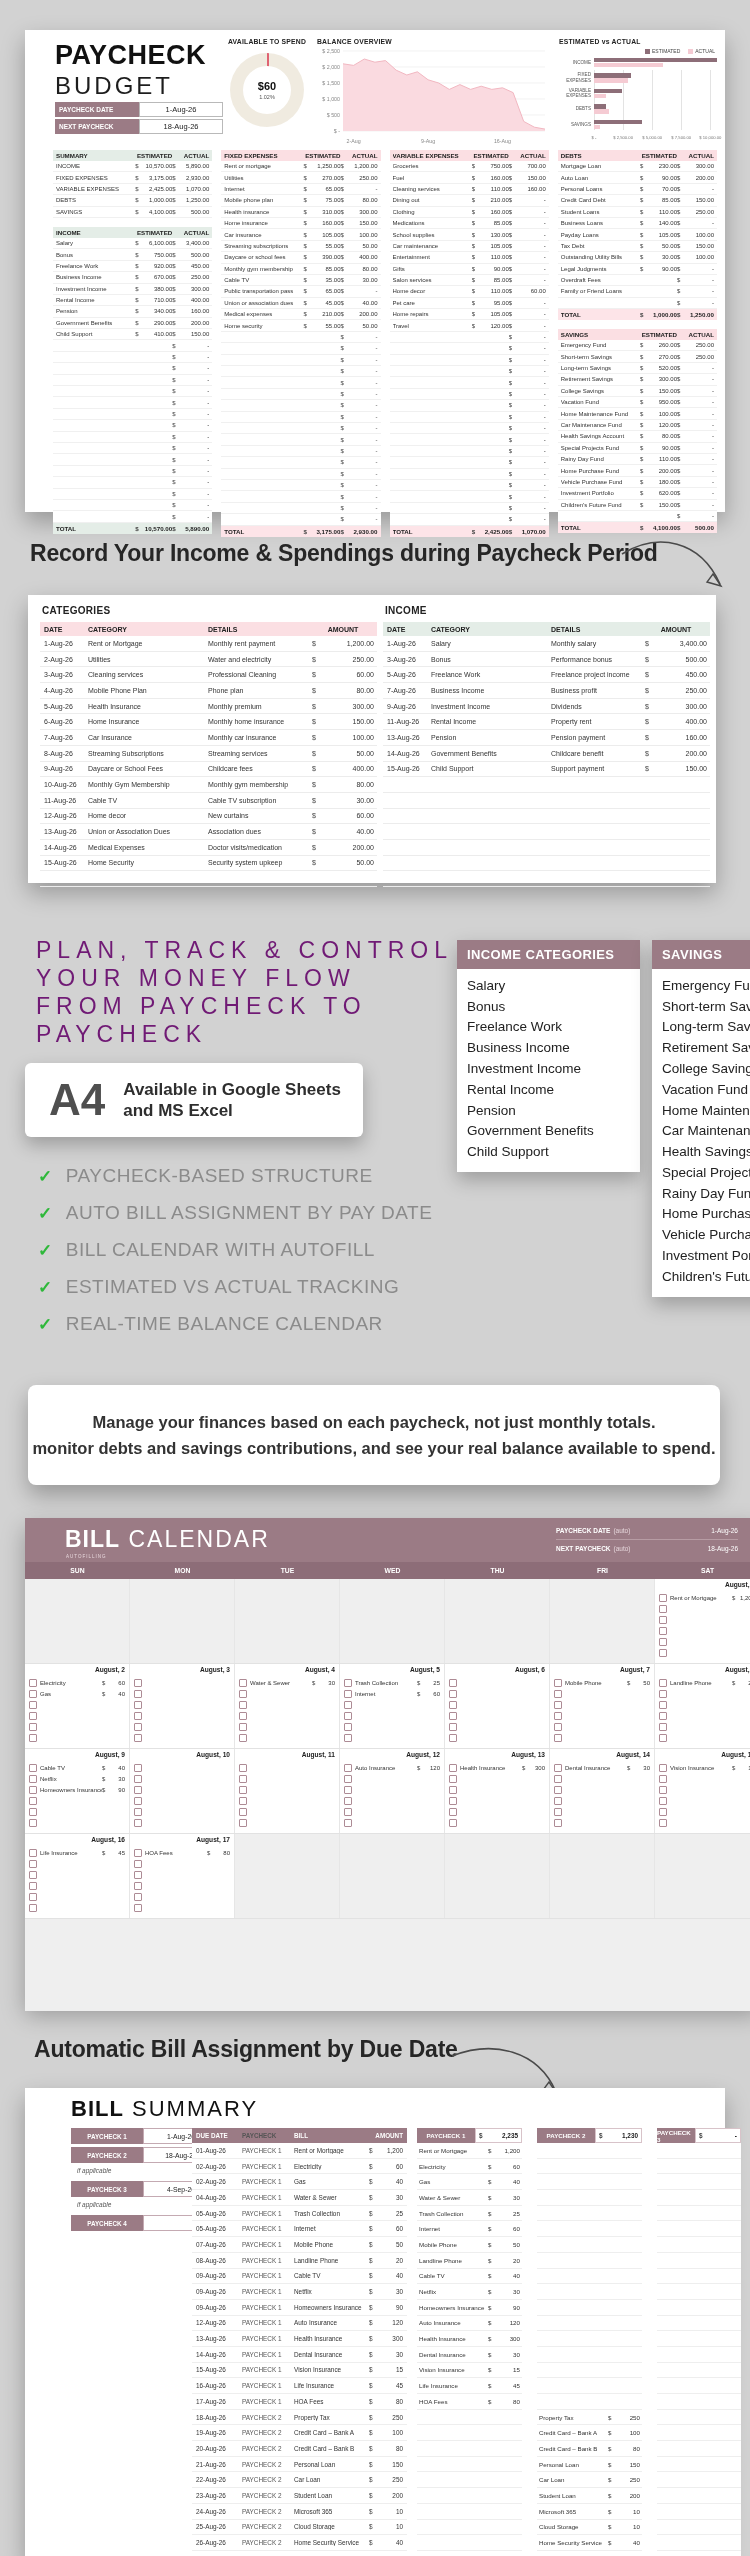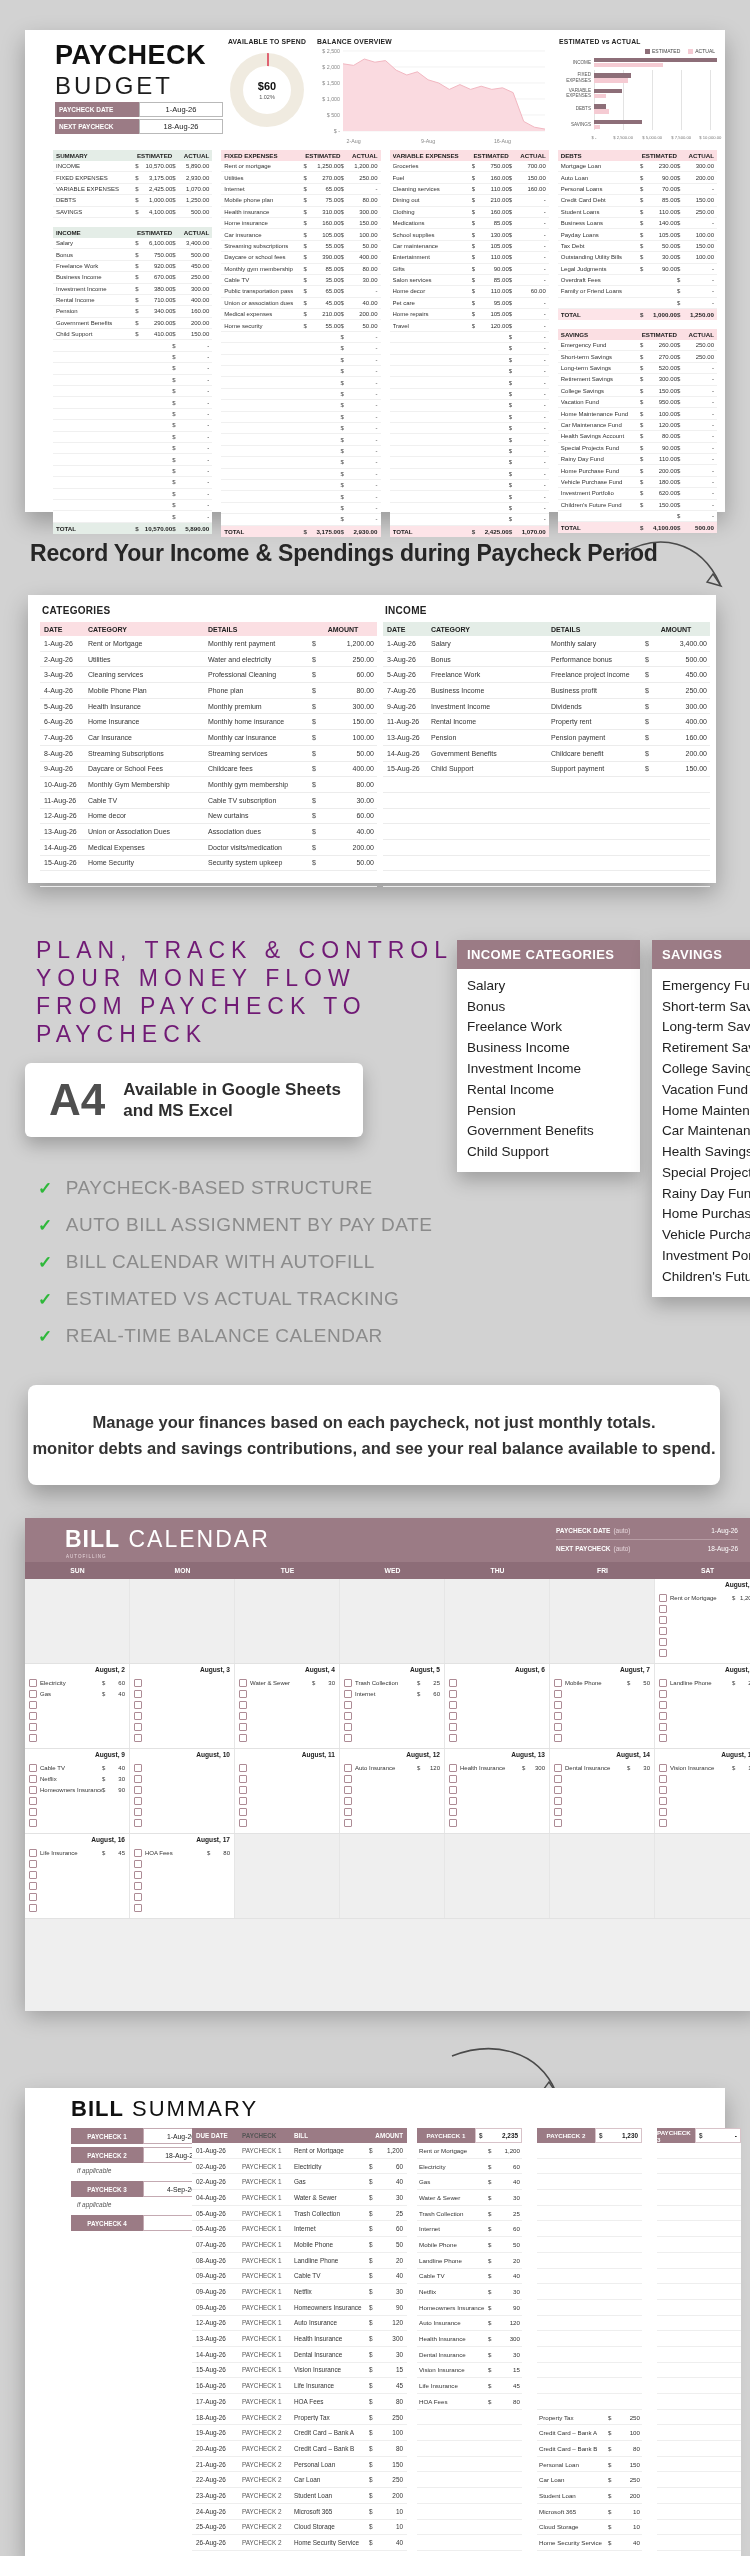--- a/index.html
+++ b/index.html
@@ -61,21 +61,21 @@
   .lg-row{height:14.7px;font-size:7px;color:#333;border-bottom:0.5px solid #ececec;}
   .lg-date{width:44px;padding-left:4px;} .lg-cat{width:120px;} .lg-det{width:108px;flex:1;}
   .lg-amt{width:62px;display:flex;padding-right:3px;} .lg-amt .c-v{flex:1;}
   .lg-head .lg-amt{display:block;text-align:center;}
 
   
   .plan-head{position:absolute;left:36px;top:936px;font-size:23px;letter-spacing:6px;color:#701a75;line-height:1.22;font-weight:400;}
   .a4card{left:25px;top:1063px;width:338px;height:74px;border-radius:6px;display:flex;align-items:center;box-shadow:0 8px 18px rgba(0,0,0,.25);}
   .a4{font-size:44px;font-weight:800;color:#4f4f4f;margin:0 18px 0 24px;}
   .a4text{font-size:17px;font-weight:600;color:#2e2e2e;line-height:1.25;}
-  .features{position:absolute;left:38px;top:1165px;margin-top:12px;}
+  .features{position:absolute;left:38px;top:1165px;}
   .feat{font-size:19px;letter-spacing:.5px;color:#8b8b8b;margin-bottom:15px;display:flex;align-items:center;}
   .feat::before{content:"\2713";color:#2eb83a;font-weight:bold;font-size:17px;margin-right:13px;}
   .panel{position:absolute;background:#fff;box-shadow:0 8px 18px rgba(0,0,0,.25);}
   .panel-head{background:#9b7b85;color:#fff;font-size:13px;font-weight:bold;letter-spacing:.4px;padding:7px 10px;}
   .panel-item{font-size:13.5px;color:#222;padding:2.9px 10px;}
   .inc-panel{left:457px;top:940px;width:183px;}
   .sav-panel{left:652px;top:940px;width:185px;}
 
   
   .callout{left:28px;top:1385px;width:692px;height:100px;border-radius:8px;display:flex;flex-direction:column;justify-content:center;}
@@ -1966,20 +1966,21 @@
           <div class="cal-cell off"></div>
           <div class="cal-cell off"></div>
           <div class="cal-cell off"></div>
           <div class="cal-cell off"></div>
           <div class="cal-cell off"></div>
         </div>
       </div>
     <div class="cal-filler"></div>
   </div>
 
+  <div class="hand-head" style="left:34px;top:2036px;">Automatic Bill Assignment by Due Date</div>
   <svg class="arrow" style="left:448px;top:2044px;" width="120" height="62" viewBox="0 0 120 62">
     <path d="M4 12 C 45 -4, 90 6, 108 48" fill="none" stroke="#4a4a4a" stroke-width="1.6"></path>
     <path d="M101 38 L109 50 L95 46 Z" fill="none" stroke="#4a4a4a" stroke-width="1.4"></path>
   </svg>
 
   <div class="card planner">
     <div class="pl-title"><b>BILL</b> <span>SUMMARY</span></div>
     <div class="pl-side" id="plSide">
         <div class="pl-side-row">
           <div class="pl-side-lab">PAYCHECK 1</div>

